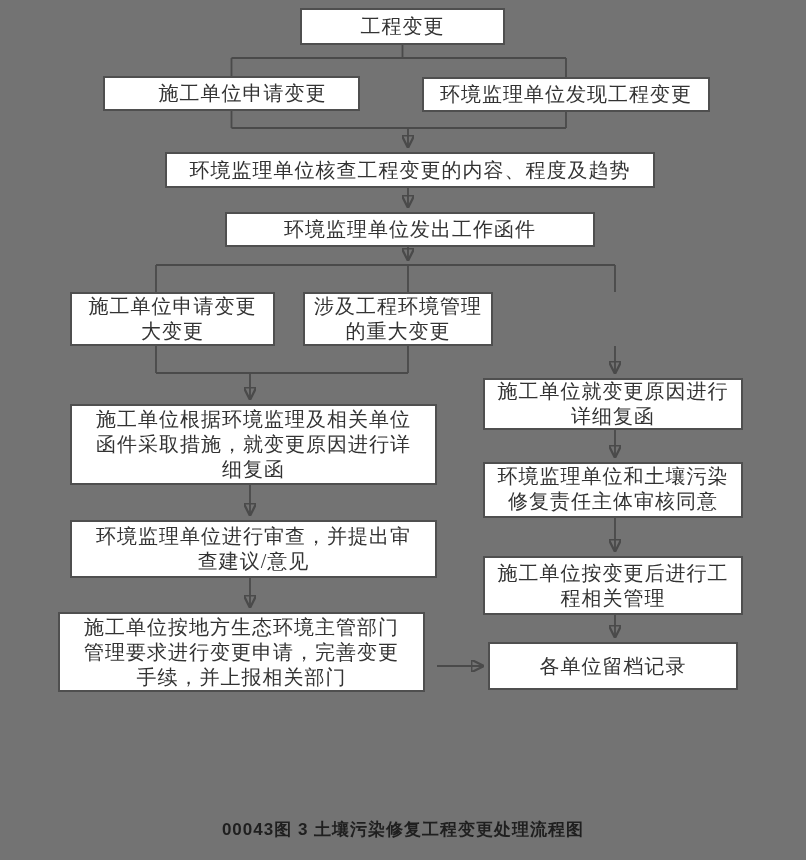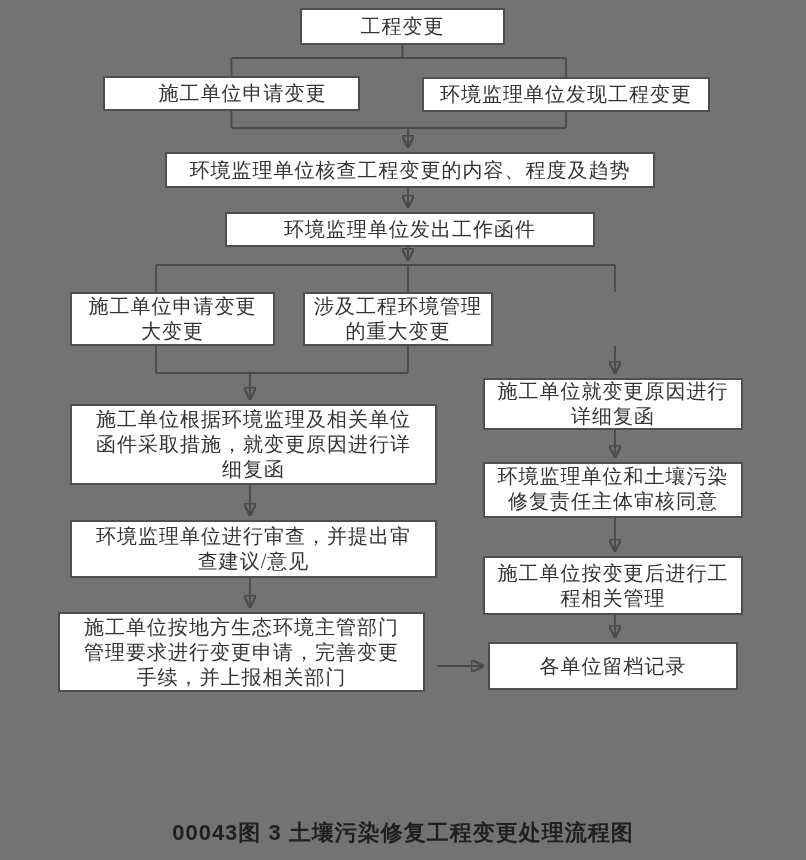--- a/index.html
+++ b/index.html
@@ -44,21 +44,21 @@
     padding: 1px 2px;
   }
   .caption {
     position: absolute;
     left: 0;
     top: 818px;
     width: 806px;
     text-align: center;
     font-family: "Liberation Sans", "DejaVu Sans", sans-serif;
     font-weight: bold;
-    font-size: 22px;
+    font-size: 17px;
     letter-spacing: 1px;
     color: #1f1f1f;
   }
 </style>
 </head>
 <body>
 
 <div id="canvas">
 
   <svg id="connectors" viewBox="0 0 806 860" xmlns="http://www.w3.org/2000/svg">

